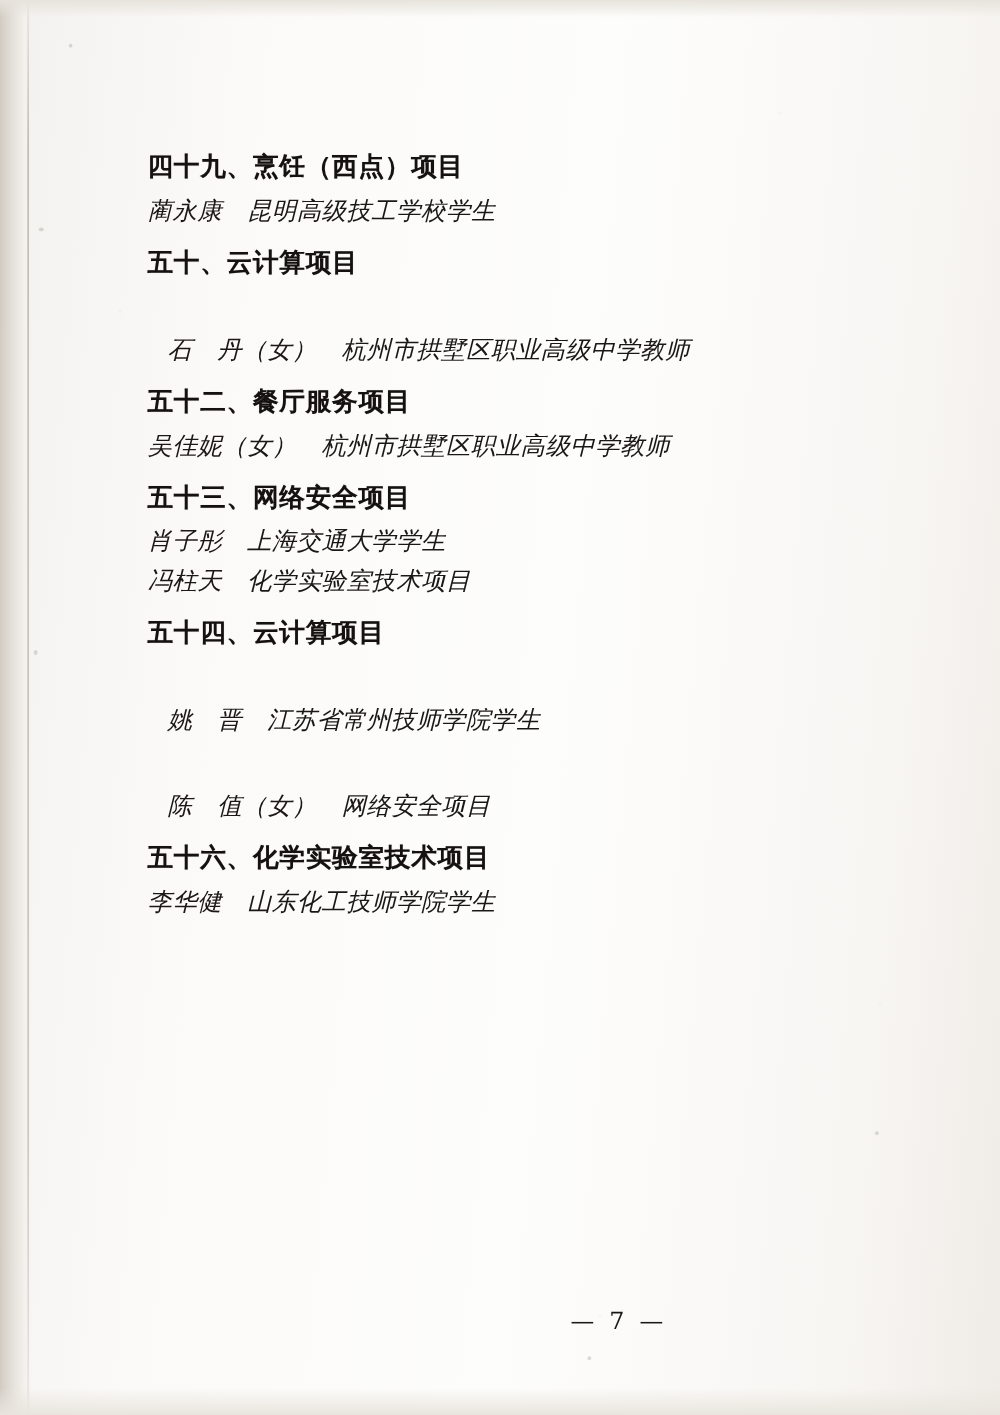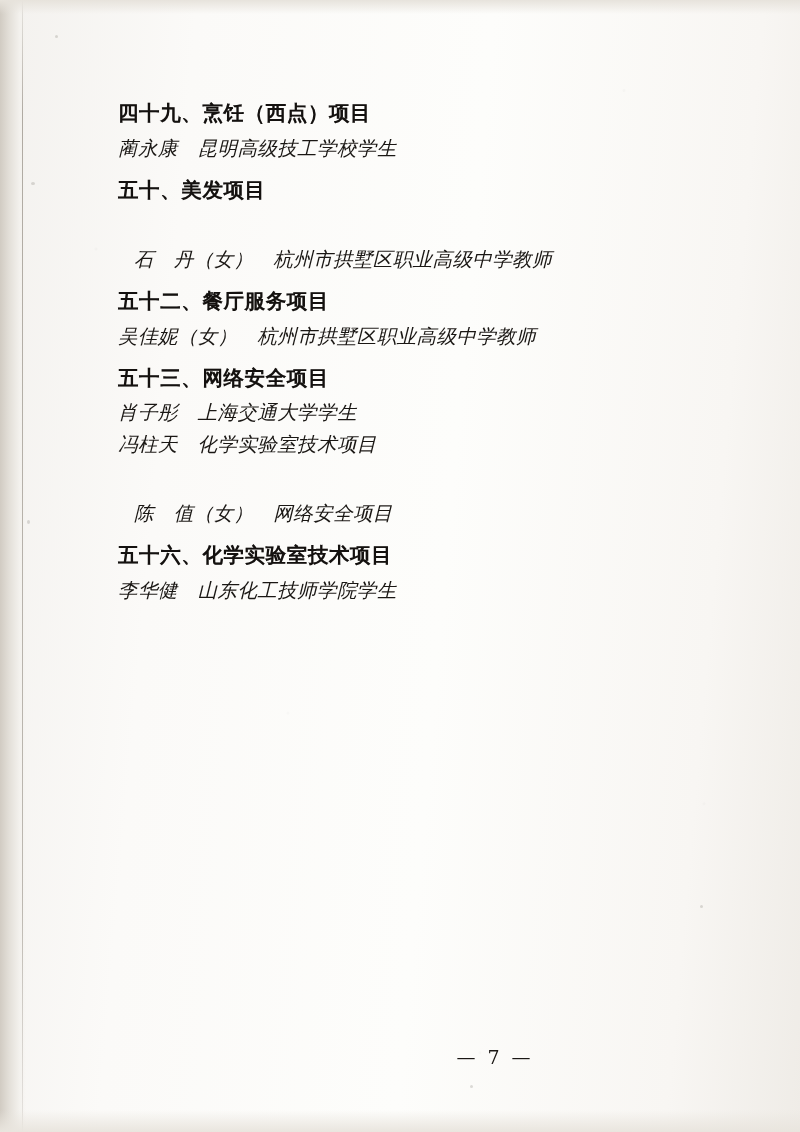--- a/index.html
+++ b/index.html
@@ -51,21 +51,21 @@
   }
   #bottom-edge {
     position: absolute;
     left: 0; bottom: 0; width: 100%; height: 22px;
     background: linear-gradient(0deg, #e9e5de 0%, rgba(255,255,255,0) 100%);
   }
 
   #content {
     position: absolute;
     left: 118px;
-    top: 86px;
+    top: 106px;
     width: 560px;
   }
 
   .section {
     margin-bottom: 2px;
   }
   .heading {
     font-family: "DejaVu Sans", "Liberation Sans", sans-serif;
     font-weight: bold;
     font-size: 20.5px;
@@ -122,31 +122,35 @@
   <div class="speck" style="left:27px; top:520px; width:3px; height:4px;"></div>
   <div class="speck" style="left:700px; top:905px; width:3px; height:3px;"></div>
   <div class="speck" style="left:470px; top:1085px; width:3px; height:3px;"></div>
 
   <div id="content">
       <div class="section">
         <div class="heading">四十九、烹饪（西点）项目</div>
         <div class="entry indent1">蔺永康　昆明高级技工学校学生</div>
       </div>
       <div class="section">
-        <div class="heading">五十、美发项目</div>
+        <div class="heading">五十、云计算项目</div>
         <div class="entry indent2">石　丹（女）　杭州市拱墅区职业高级中学教师</div>
       </div>
       <div class="section">
         <div class="heading">五十二、餐厅服务项目</div>
         <div class="entry indent1">吴佳妮（女）　杭州市拱墅区职业高级中学教师</div>
       </div>
       <div class="section">
         <div class="heading">五十三、网络安全项目</div>
         <div class="entry indent1">肖子彤　上海交通大学学生</div>
         <div class="entry indent1">冯柱天　化学实验室技术项目</div>
+      </div>
+      <div class="section">
+        <div class="heading">五十四、云计算项目</div>
+        <div class="entry indent2">姚　晋　江苏省常州技师学院学生</div>
       </div>
       <div class="section">
         <div class="entry indent2">陈　值（女）　网络安全项目</div>
       </div>
       <div class="section">
         <div class="heading">五十六、化学实验室技术项目</div>
         <div class="entry indent1">李华健　山东化工技师学院学生</div>
       </div>
     </div>
 

